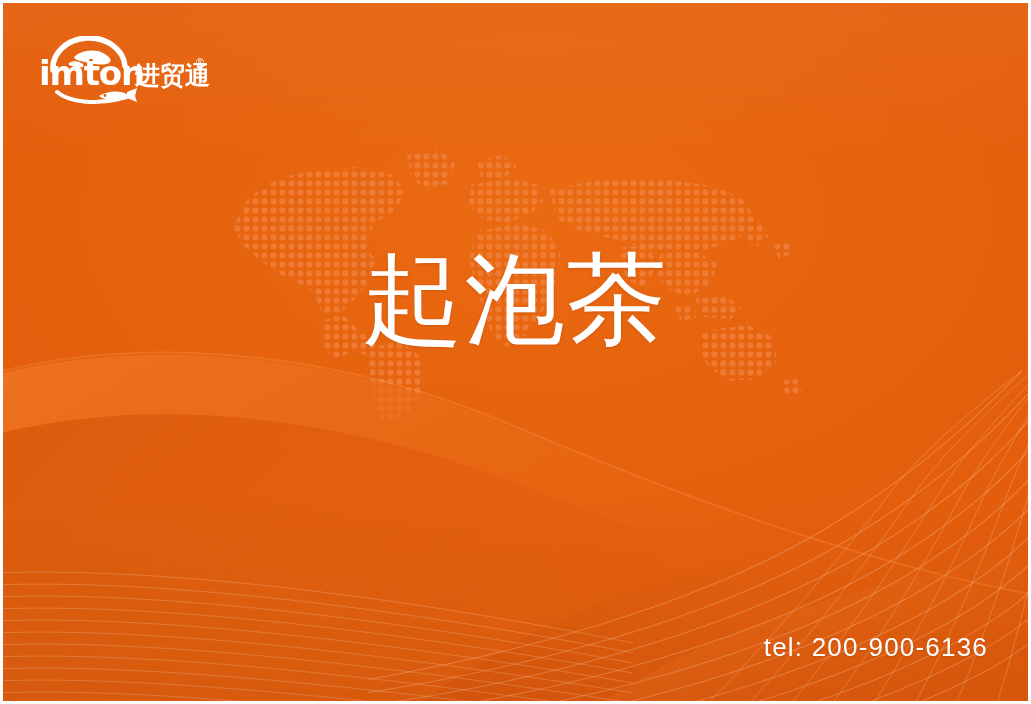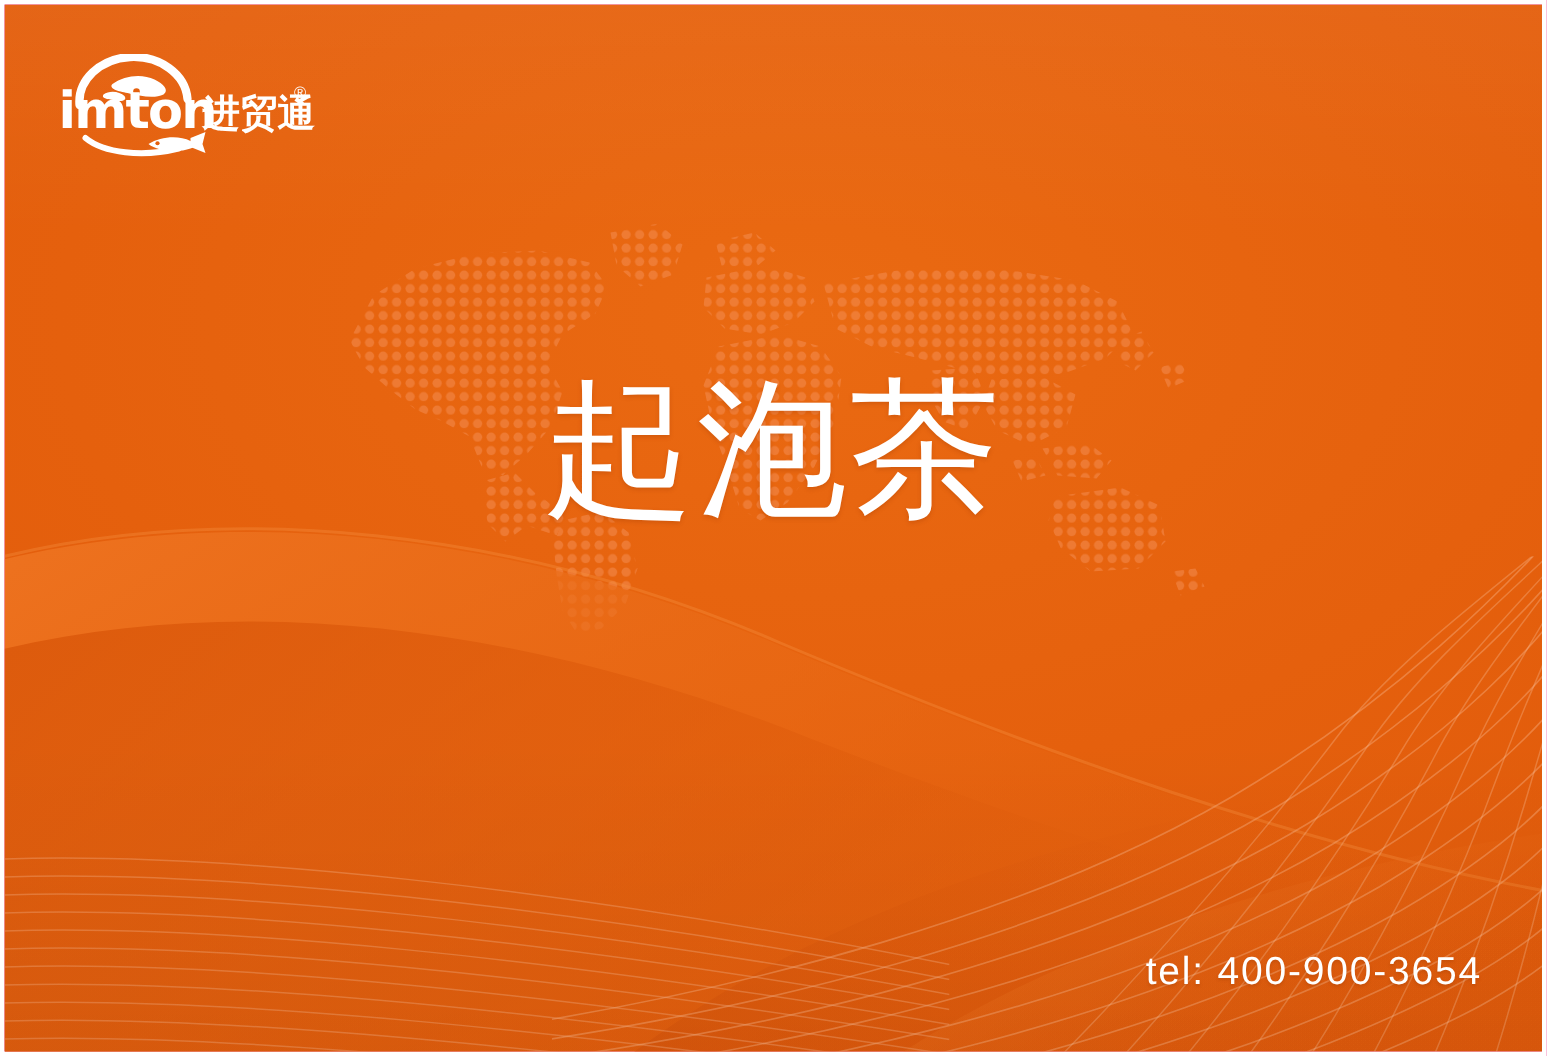--- a/index.html
+++ b/index.html
@@ -206,15 +206,15 @@
       <text x="96" y="30" fill="#ffffff" font-family="'DejaVu Sans','Liberation Sans',sans-serif" font-size="25" font-weight="bold" letter-spacing="0">进贸通</text>
     </svg>
 
     <span id="reg-mark">®</span>
   </div>
 
   <div id="headline">
     <span class="l1">起泡茶</span>
   </div>
 
-  <div id="tel">tel: 400-900-3654</div>
+  <div id="tel">tel: 200-900-6136</div>
 
 </div>
 
 </body></html>

